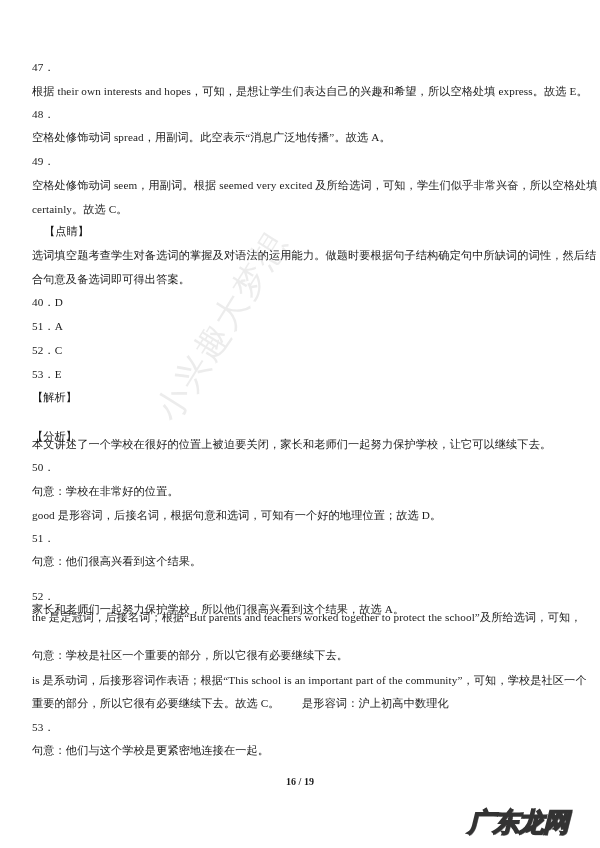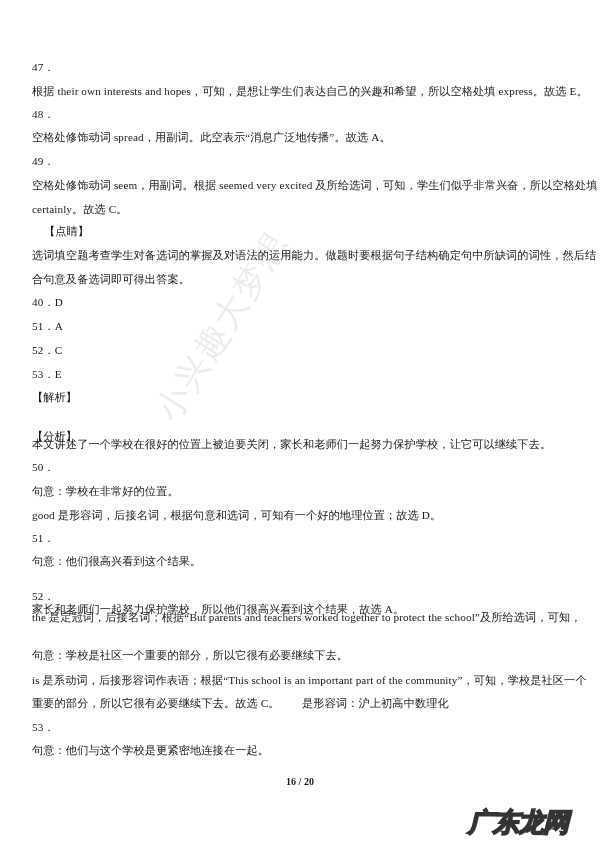--- a/index.html
+++ b/index.html
@@ -59,15 +59,15 @@
       <div class="line" style="top: 582px; margin-top: 27px;">the 是定冠词，后接名词；根据“But parents and teachers worked together to protect the school”及所给选词，可知，</div>
       <div class="line" style="top: 601px;">家长和老师们一起努力保护学校，所以他们很高兴看到这个结果，故选 A。</div>
       <div class="line" style="top: 588px;">52．</div>
       <div class="line" style="top: 647px; font-family: Liberation Serif, serif;">句意：学校是社区一个重要的部分，所以它很有必要继续下去。</div>
       <div class="line" style="top: 672px;">is 是系动词，后接形容词作表语；根据“This school is an important part of the community”，可知，学校是社区一个</div>
       <div class="line" style="top: 695px;">重要的部分，所以它很有必要继续下去。故选 C。　　是形容词：沪上初高中数理化</div>
       <div class="line" style="top: 719px;">53．</div>
       <div class="line" style="top: 742px;">句意：他们与这个学校是更紧密地连接在一起。</div>
     </div>
   <div class="watermark">小兴趣大梦想</div>
-  <div class="footer">16 / 20</div>
+  <div class="footer">16 / 19</div>
   <div class="logo">广东龙网</div>
 </div>
 
 </body></html>

